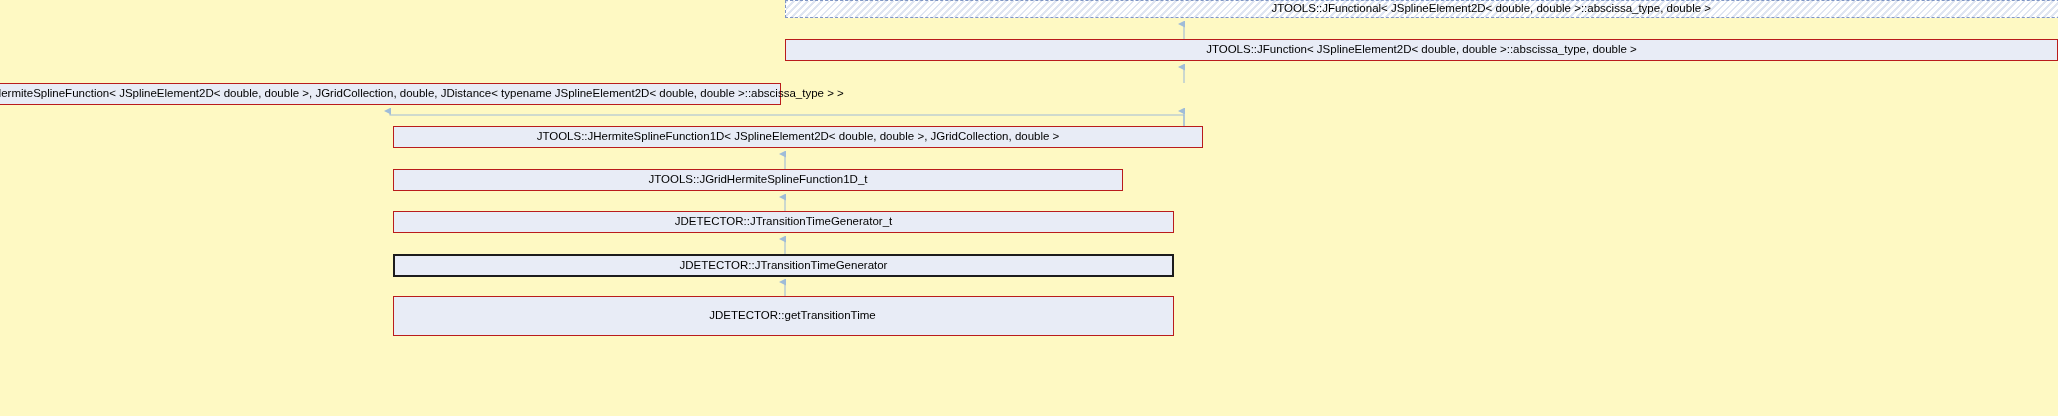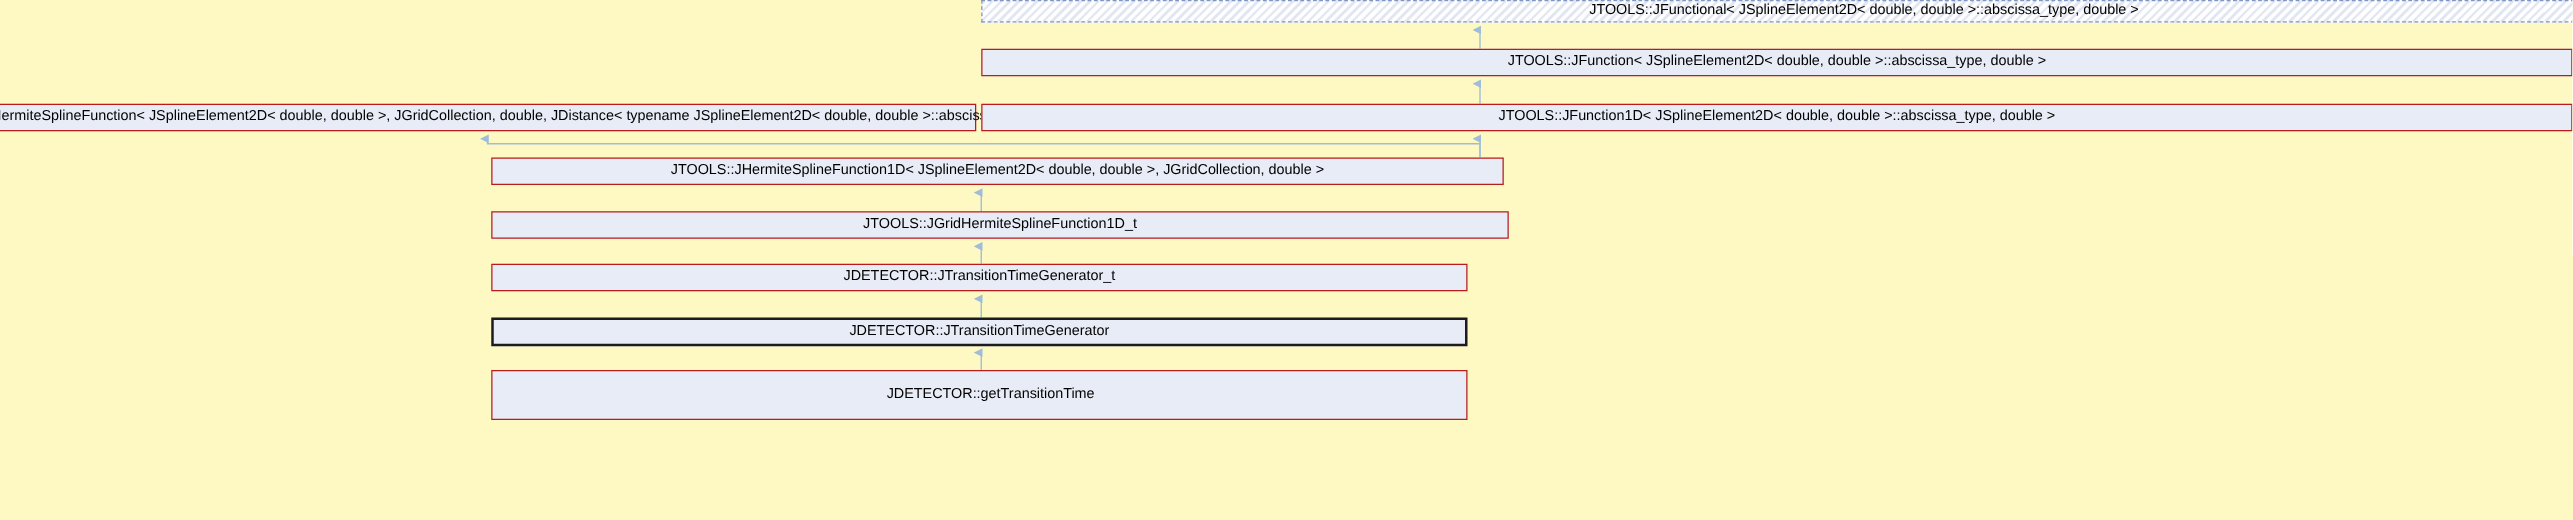--- a/index.html
+++ b/index.html
@@ -109,29 +109,26 @@
   </div>
 
   <div class="node" style="left:785px; top:39px; width:1273px; height:22px;">
     <span class="label">JTOOLS::JFunction&lt; JSplineElement2D&lt; double, double &gt;::abscissa_type, double &gt;</span>
   </div>
 
   <div class="node" style="left:-1px; top:83px; width:782px; height:22px;">
     <span class="label">JTOOLS::JHermiteSplineFunction&lt; JSplineElement2D&lt; double, double &gt;, JGridCollection, double, JDistance&lt; typename JSplineElement2D&lt; double, double &gt;::abscissa_type &gt; &gt;</span>
   </div>
 
-  <div class="node" style="left:785px; top:83px; width:1273px; height:22px;">
-    <span class="label">JTOOLS::JFunction1D&lt; JSplineElement2D&lt; double, double &gt;::abscissa_type, double &gt;</span>
-  </div>
 
   <div class="node" style="left:393px; top:126px; width:810px; height:22px;text-align:right;">
     <span class="label">JTOOLS::JHermiteSplineFunction1D&lt; JSplineElement2D&lt; double, double &gt;, JGridCollection, double &gt;</span>
   </div>
 
-  <div class="node" style="left:393px; top:169px; width:814px; height:22px;">
+  <div class="node" style="left:393px; top:169px; width:730px; height:22px;">
     <span class="label">JTOOLS::JGridHermiteSplineFunction1D_t</span>
   </div>
 
   <div class="node" style="left:393px; top:211px; width:781px; height:22px;">
     <span class="label">JDETECTOR::JTransitionTimeGenerator_t</span>
   </div>
 
   <div class="node current" style="left:393px; top:254px; width:781px; height:23px;">
     <span class="label">JDETECTOR::JTransitionTimeGenerator</span>
   </div>

